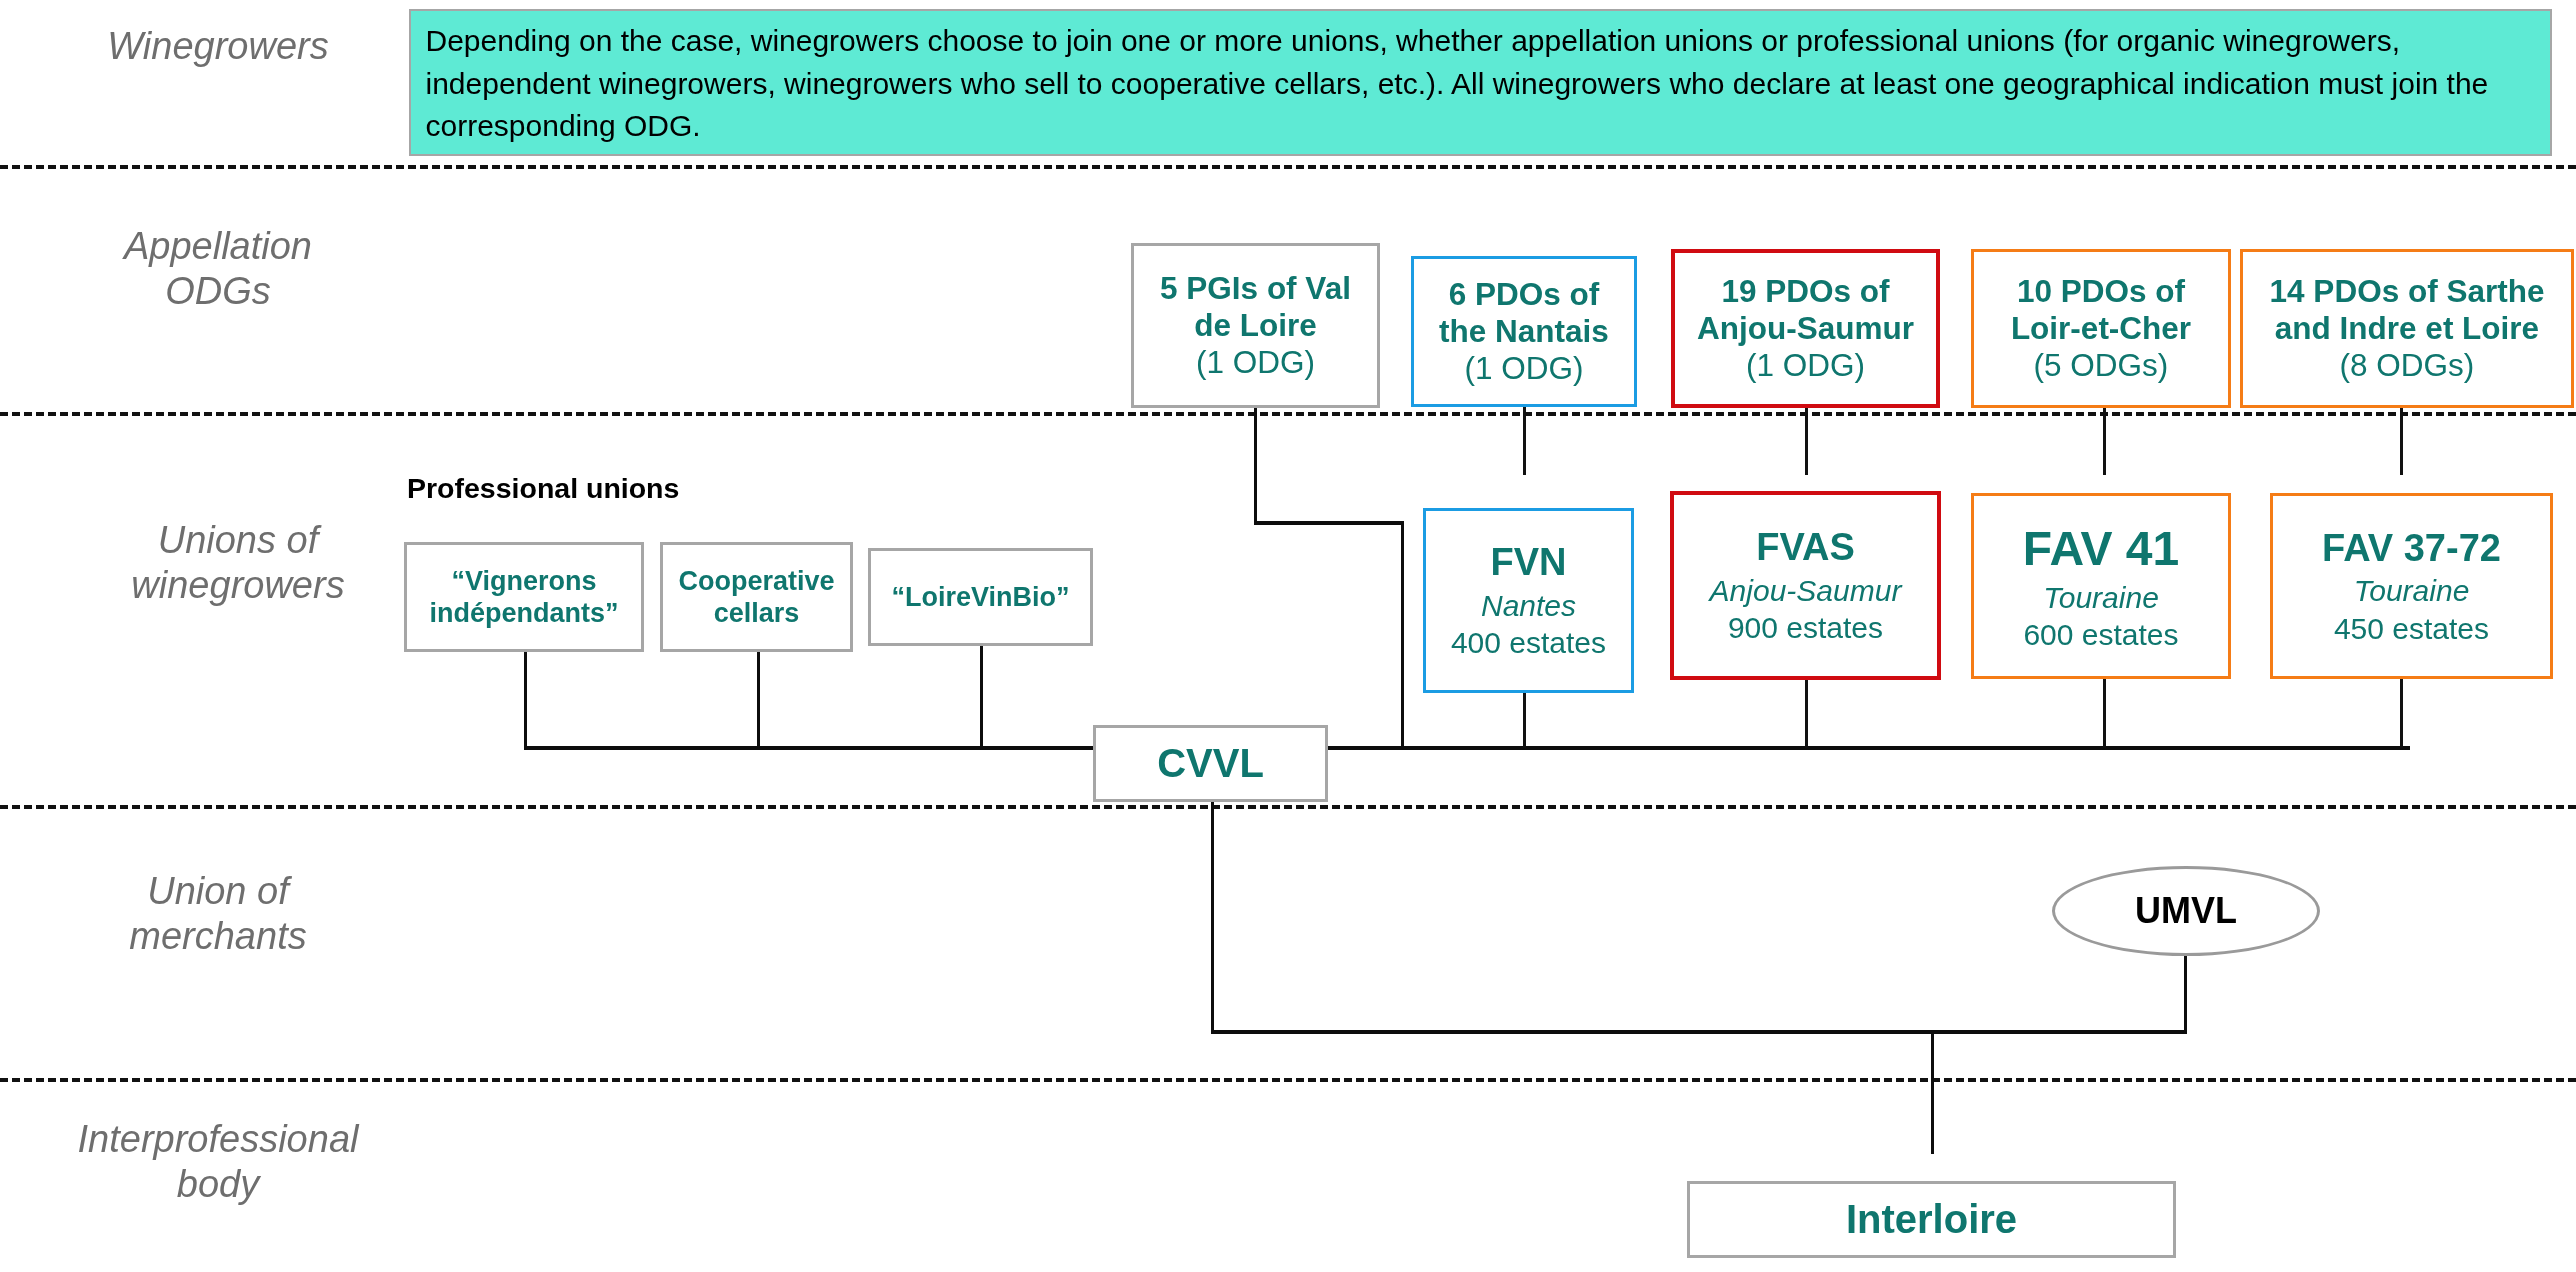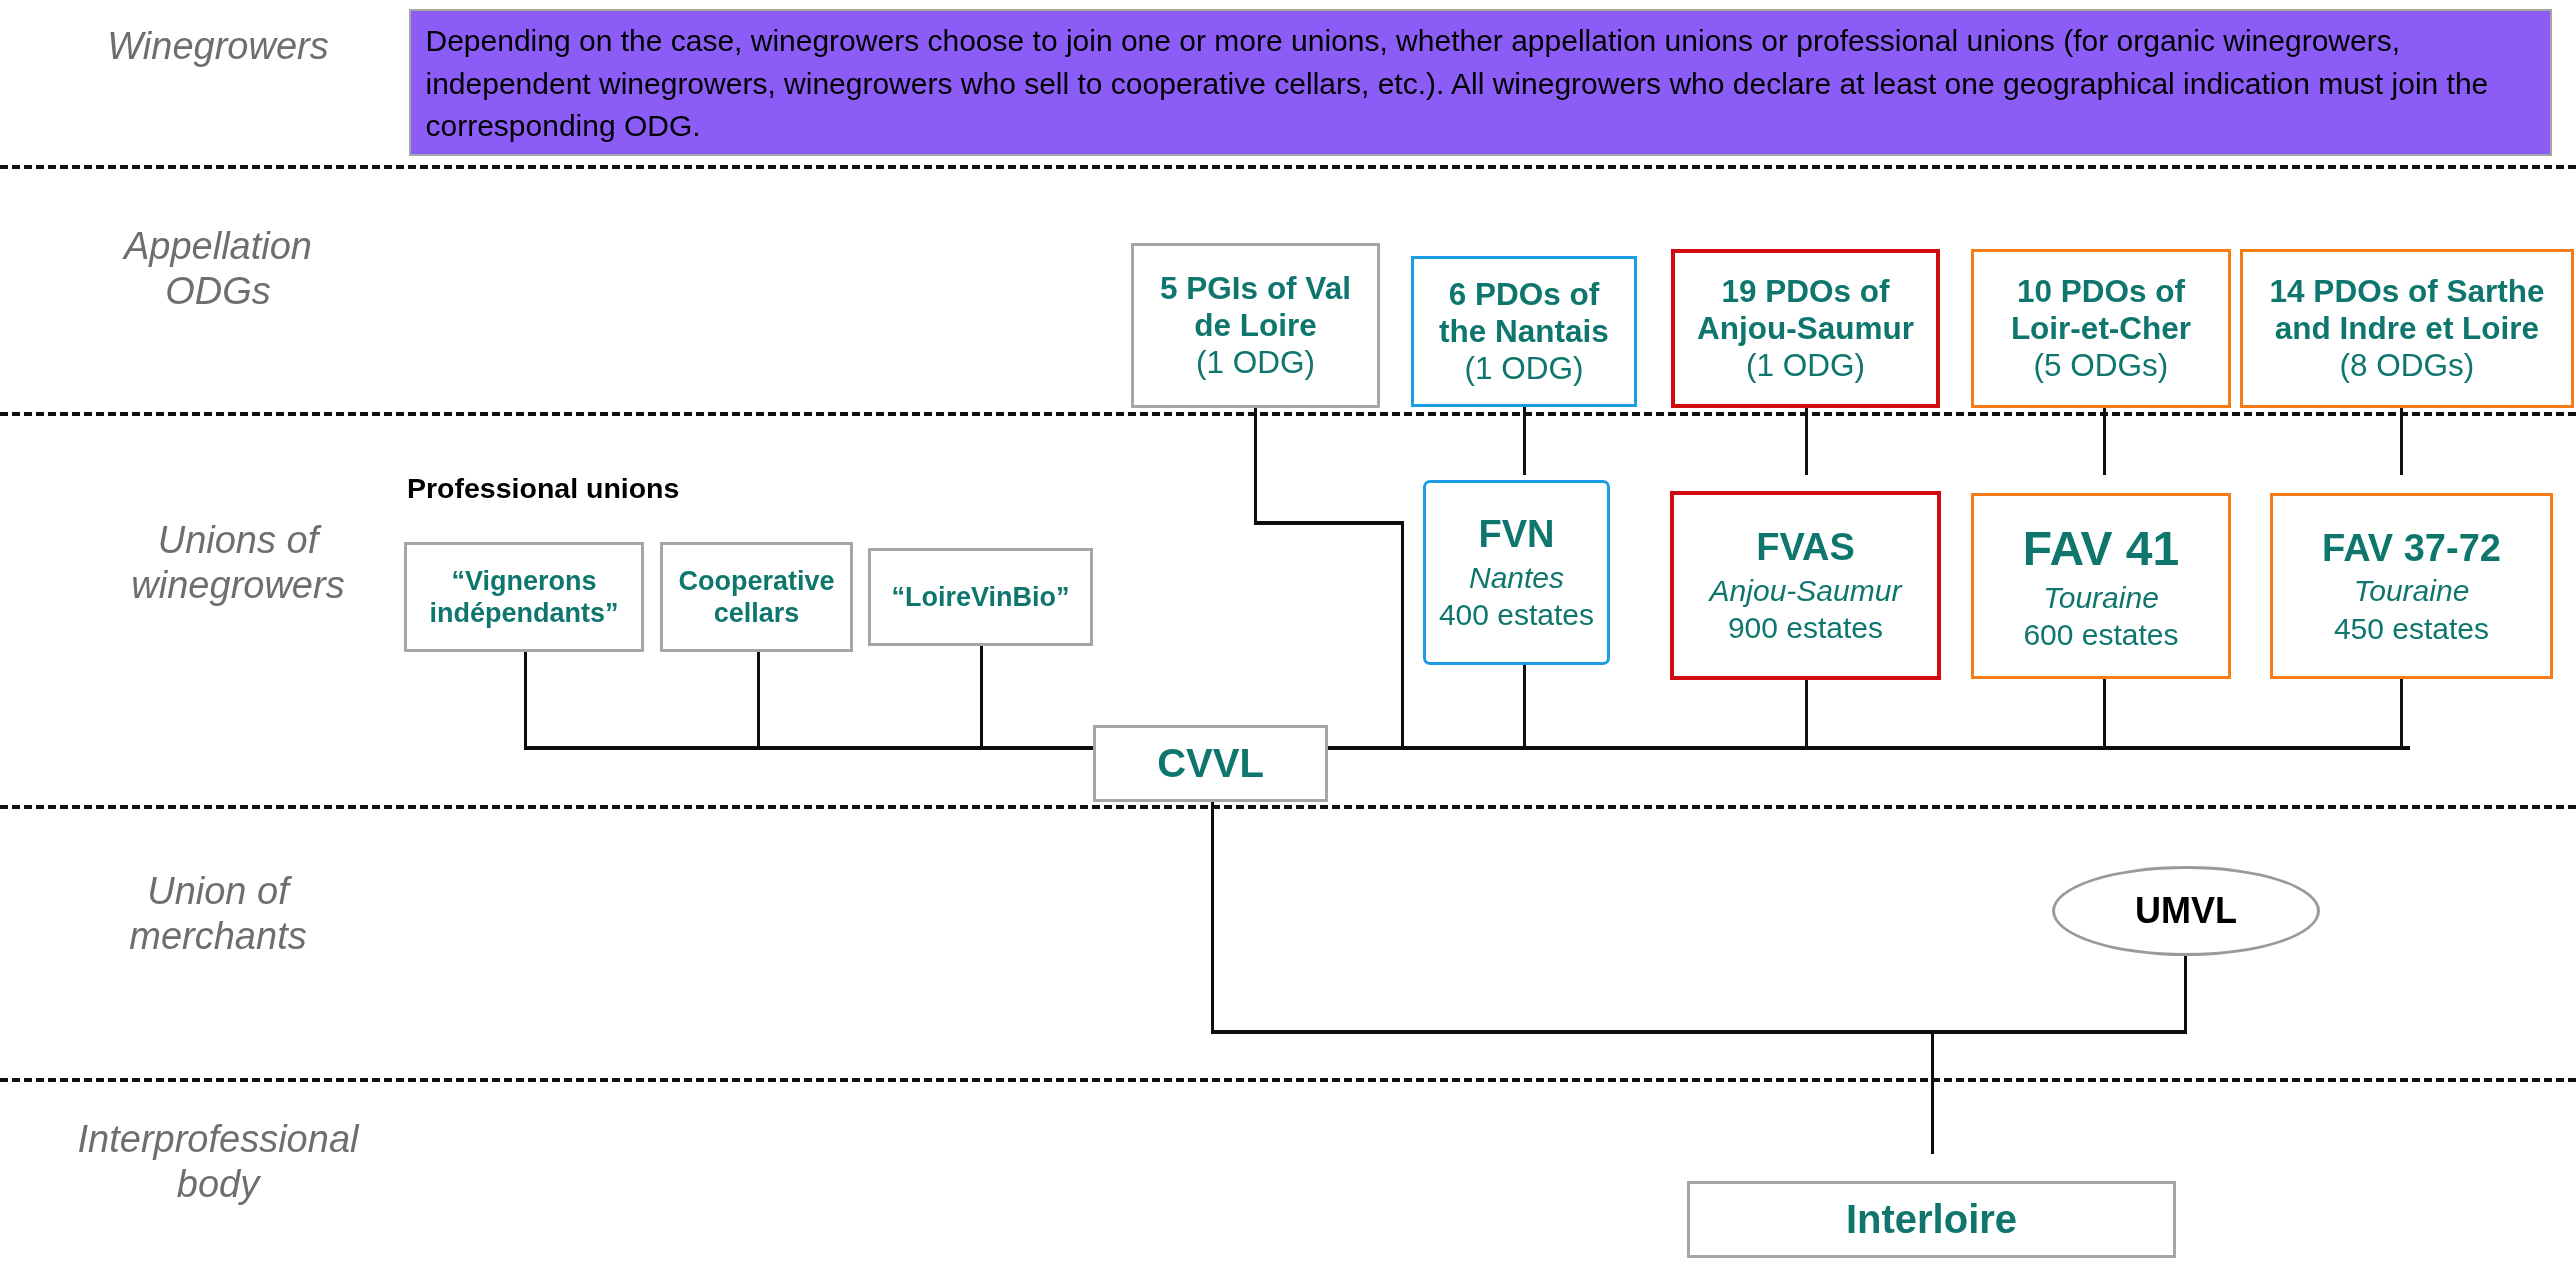--- a/index.html
+++ b/index.html
@@ -56,21 +56,21 @@
   .bold{font-weight:bold;}
   .ital{font-style:italic;}
 
   
   #intro{
     position:absolute;
     left:409px; top:8.5px;
     width:2143px; height:147px;
     box-sizing:border-box;
     border:2.4px solid #a6a6a6;
-    background:#8b5cf6;
+    background:#5eead4;
     padding:9.7px 13.3px 0 14.5px;
     font-size:30px;
     line-height:1.42;
     color:#000000;
     z-index:5;
   }
   #intro p{margin:0;}
 
   
   .vline{position:absolute;width:0;border-left:3.6px solid #0d0d0d;z-index:2;}
@@ -207,21 +207,21 @@
 
   <div class="box b-grey" style="left:660px; top:522px; width:193px; height:110px; font-size:27px; line-height:1.2;">
     <span class="ln bold">Cooperative</span>
     <span class="ln bold">cellars</span>
   </div>
 
   <div class="box b-grey" style="left:868px; top:528px; width:225px; height:98px; font-size:27px; line-height:1.2;">
     <span class="ln bold">“LoireVinBio”</span>
   </div>
 
-  <div class="box b-blue" style="left:1423px; top:460px; width:187px; height:185px; font-size:30px; line-height:1.25;border-radius:7px;">
+  <div class="box b-blue" style="left:1423px; top:488px; width:211px; height:185px; font-size:30px; line-height:1.25;">
     <span class="ln bold" style="font-size:38px;">FVN</span>
     <span class="ln ital">Nantes</span>
     <span class="ln">400 estates</span>
   </div>
 
   <div class="box b-red" style="left:1670px; top:471px; width:271px; height:189px; font-size:30px; line-height:1.25;">
     <span class="ln bold" style="font-size:38px;">FVAS</span>
     <span class="ln ital">Anjou-Saumur</span>
     <span class="ln">900 estates</span>
   </div>

